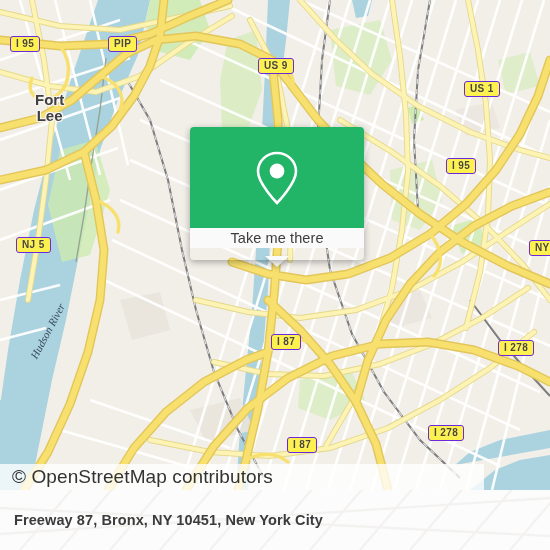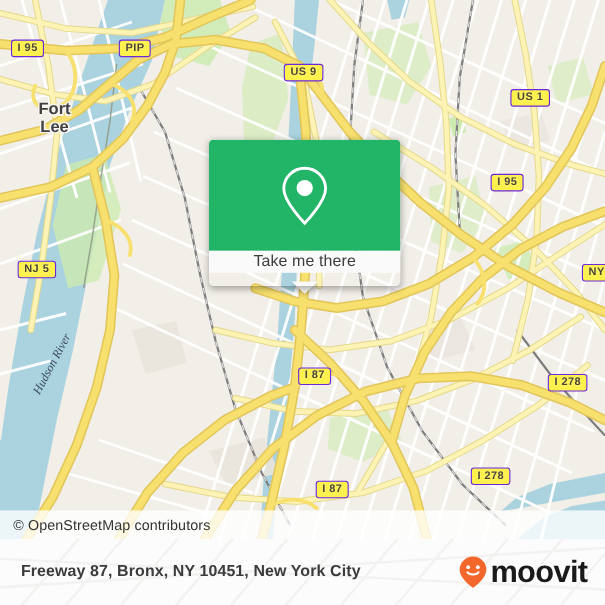--- a/index.html
+++ b/index.html
@@ -64,25 +64,25 @@
     font-style: italic;
     font-family: "Liberation Serif", serif;
     white-space: nowrap;
     text-shadow: 0 0 2px #aad3df, 0 0 3px #aad3df;
   }
 
   
   #attrib {
     position: absolute;
     left: 0; top: 464px;
-    width: 550px; height: 26px;
+    width: 484px; height: 26px;
     background: rgba(255,255,255,.78);
     display: flex; align-items: center;
     padding-left: 12px;
-    font-size: 13px;
+    font-size: 19px;
     color: #333333;
     letter-spacing: .1px;
   }
 
   
   #card {
     position: absolute;
     left: 190px; top: 127px;
     width: 174px; height: 133px;
     border-radius: 4px;
@@ -119,21 +119,21 @@
     position: absolute;
     left: 0; top: 490px;
     width: 550px; height: 60px;
     background: #fcfcfc;
     display: flex; align-items: center;
     overflow: hidden;
   }
   #footer-bg { position: absolute; left:0; top:0; width:550px; height:60px; opacity:.5; }
   #address {
     position: relative;
-    margin-left: 19px;
+    margin-left: 14px;
     font-size: 14.5px;
     font-weight: bold;
     color: #3b3b3b;
     letter-spacing: .1px;
     z-index: 2;
   }
   #logo {
     position: absolute;
     right: 16px; top: 50%;
     transform: translateY(-50%);
@@ -367,24 +367,15 @@
         <path d="M310,60 L370,-10"></path>
           <path d="M360,60 L420,-10"></path>
           <path d="M410,60 L470,-10"></path>
         <path d="M460,60 L520,-10"></path>
           <path d="M510,60 L570,-10"></path>
         <path d="M0,18 L550,46"></path>
           <path d="M0,44 L550,8"></path>
       </g>
     </svg>
     <div id="address">Freeway 87, Bronx, NY 10451, New York City</div>
-    <div id="logo">
-      <svg id="logo-mark" viewBox="0 0 26 30">
-        <path d="M13 0.8 C6.3 0.8 0.9 6.2 0.9 12.9 C0.9 21.2 13 29.4 13 29.4 C13 29.4 25.1 21.2 25.1 12.9 C25.1 6.2 19.7 0.8 13 0.8 Z" fill="#f3672c"></path>
-        <circle cx="8.6" cy="10.6" r="1.7" fill="#ffffff"></circle>
-        <circle cx="17.4" cy="10.6" r="1.7" fill="#ffffff"></circle>
-        <path d="M8.0 15.3 C9.6 18.0 16.4 18.0 18.0 15.3" stroke="#ffffff" stroke-width="1.9" fill="none" stroke-linecap="round"></path>
-      </svg>
-      <span id="logo-text">moovit</span>
-    </div>
   </div>
 
 </div>
 
 </body></html>

